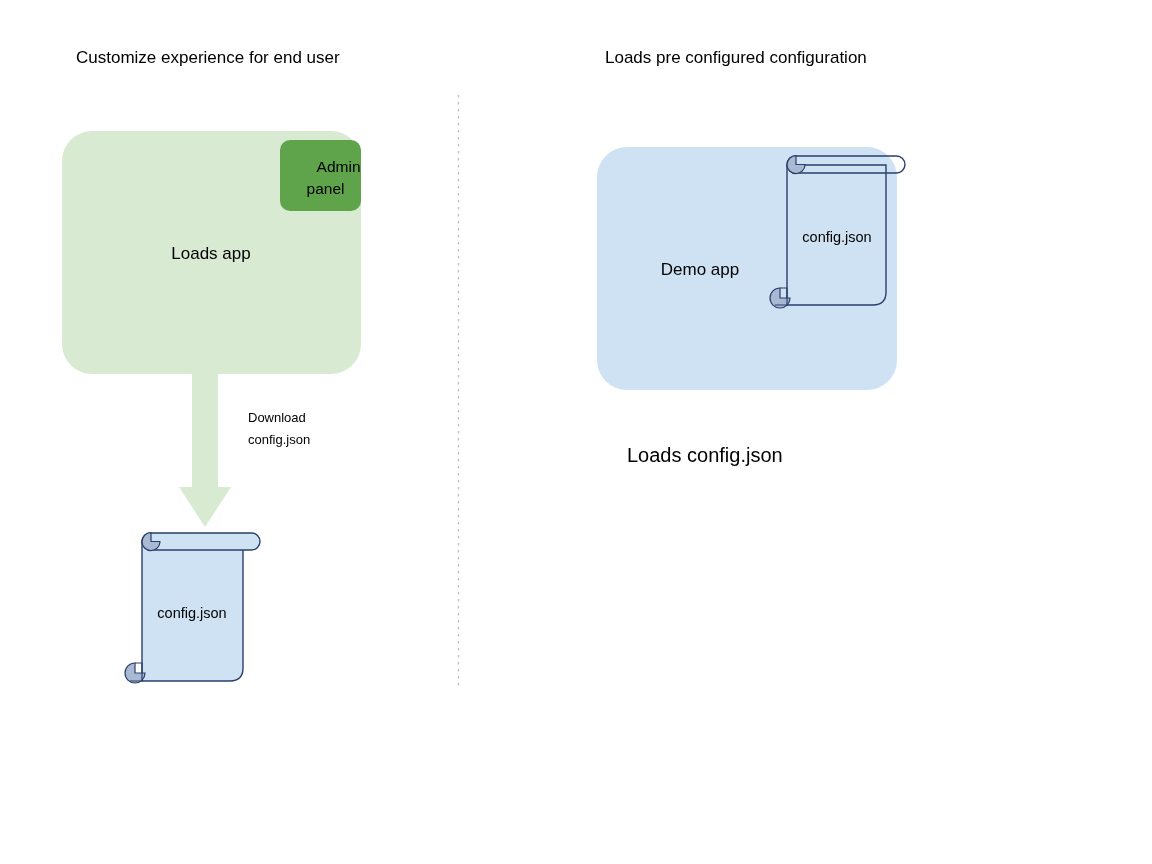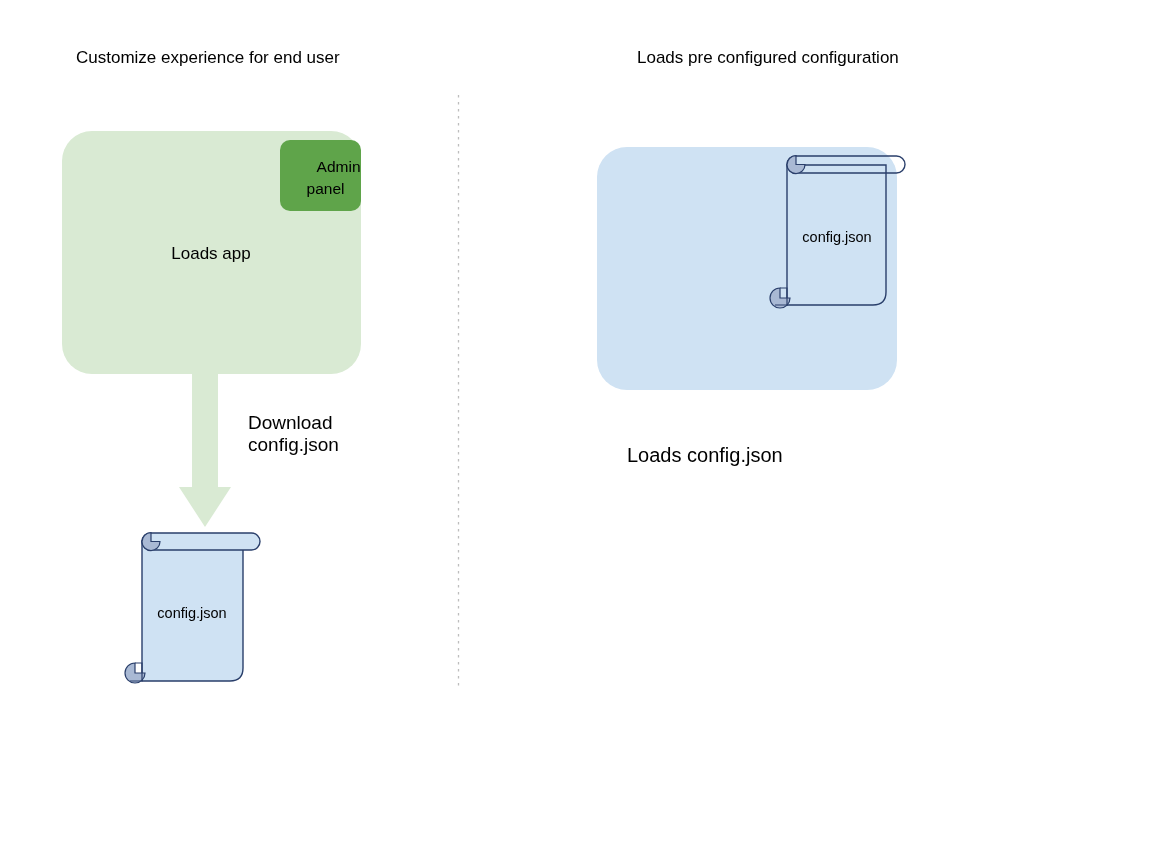--- a/index.html
+++ b/index.html
@@ -42,21 +42,21 @@
   .badge-label {
     font-size: 15.5px;
     text-align: right;
     line-height: 1.42;
   }
   .doc-label {
     font-size: 14.5px;
     text-align: center;
   }
   .arrow-label {
-    font-size: 19px;
+    font-size: 13px;
     line-height: 1.45;
   }
   .caption-label {
     font-size: 20px;
   }
   .centered {
     transform: translateX(-50%);
   }
 </style>
 </head>
@@ -93,30 +93,31 @@
       <rect x="787" y="156" width="118" height="17" rx="8.5" ry="8.5" fill="none" stroke="#2a3f6b" stroke-width="1.4"></rect>
       <path d="M 805 164.5 A 9 9 0 1 1 796 155.6 L 796 164.5 Z" fill="#a9b9d4" stroke="#2a3f6b" stroke-width="1.2"></path>
       <path d="M 790 298 A 10 10 0 1 1 780 288 L 780 298 Z" fill="#a9b9d4" stroke="#2a3f6b" stroke-width="1.2"></path>
       <path d="M 780 288 L 787 288 L 787 305 L 775 305" fill="none" stroke="#2a3f6b" stroke-width="1.2"></path>
     </g>
 
   </svg>
 
   <div class="label title-label" style="left:76px; top:48px;">Customize experience for end user</div>
 
-  <div class="label title-label" style="left:605px; top:48px;margin-left:32px;">Loads pre configured configuration</div>
+  <div class="label title-label" style="left:605px; top:48px;">Loads pre configured configuration</div>
 
   <div class="label badge-label centered" style="left:320px; top:156px; width:81px;">Admin</div>
   <div class="label badge-label centered" style="left:304px; top:178px; width:81px;">panel</div>
 
   <div class="label box-label centered" style="left:211px; top:244px; width:200px;">Loads app</div>
 
   <div class="label arrow-label" style="left:248px; top:409px;">Download</div>
   <div class="label arrow-label" style="left:248px; top:431px;">config.json</div>
 
   <div class="label doc-label centered" style="left:192px; top:605px; width:180px;">config.json</div>
 
+  <div class="label box-label centered" style="left:700px; top:260px; width:200px;">Demo app</div>
 
   <div class="label doc-label centered" style="left:837px; top:229px; width:160px;">config.json</div>
 
   <div class="label caption-label" style="left:627px; top:444px;">Loads config.json</div>
 
 </div>
 
 </body></html>

